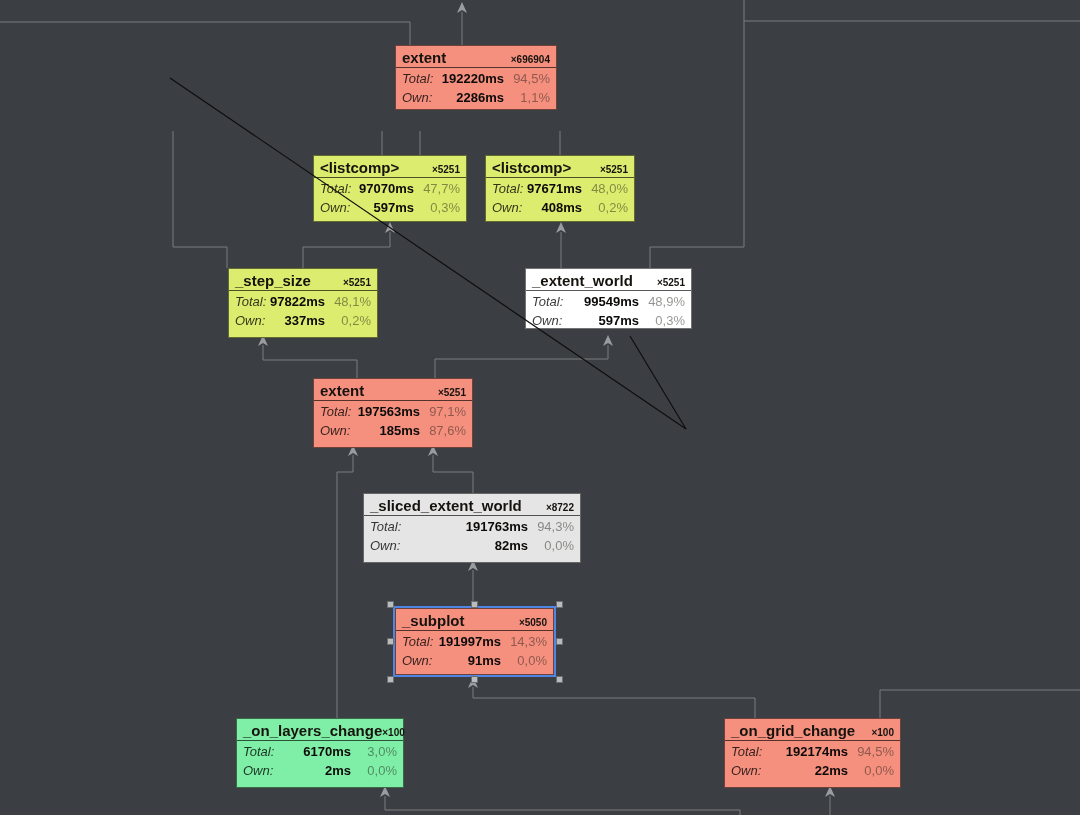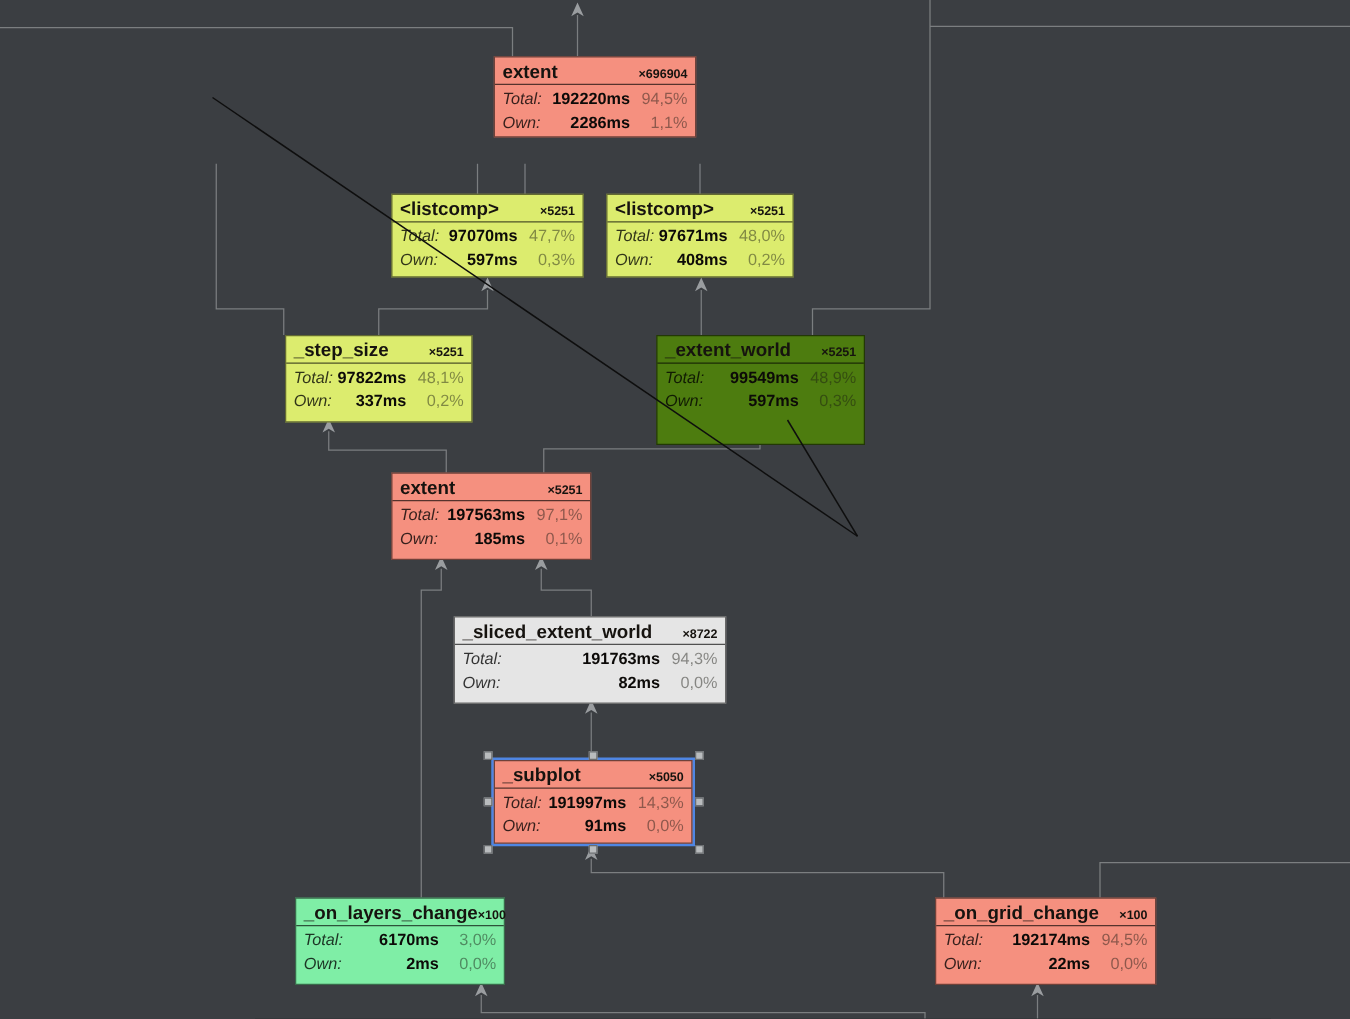--- a/index.html
+++ b/index.html
@@ -133,21 +133,21 @@
           <span class="lbl">Total:</span>
           <span class="val">97822ms</span>
           <span class="pct">48,1%</span>
         </div>
         <div class="row">
           <span class="lbl">Own:</span>
           <span class="val">337ms</span>
           <span class="pct">0,2%</span>
         </div>
       </div>
-      <div class="node" style="left: 525px; top: 268px; width: 167px; height: 88px; background: #4d7c0f;">
+      <div class="node" style="left: 525px; top: 268px; width: 167px; height: 61px; background: #ffffff;">
         <div class="hd">
           <span class="title">_extent_world</span>
           <span class="count">×5251</span>
         </div>
         <div class="row">
           <span class="lbl">Total:</span>
           <span class="val">99549ms</span>
           <span class="pct">48,9%</span>
         </div>
         <div class="row">
@@ -162,21 +162,21 @@
           <span class="count">×5251</span>
         </div>
         <div class="row">
           <span class="lbl">Total:</span>
           <span class="val">197563ms</span>
           <span class="pct">97,1%</span>
         </div>
         <div class="row">
           <span class="lbl">Own:</span>
           <span class="val">185ms</span>
-          <span class="pct">0,1%</span>
+          <span class="pct">87,6%</span>
         </div>
       </div>
       <div class="node" style="left: 363px; top: 493px; width: 218px; height: 70px; background: #e5e5e5;">
         <div class="hd">
           <span class="title">_sliced_extent_world</span>
           <span class="count">×8722</span>
         </div>
         <div class="row">
           <span class="lbl">Total:</span>
           <span class="val">191763ms</span>
@@ -221,21 +221,21 @@
           <span class="lbl">Total:</span>
           <span class="val">6170ms</span>
           <span class="pct">3,0%</span>
         </div>
         <div class="row">
           <span class="lbl">Own:</span>
           <span class="val">2ms</span>
           <span class="pct">0,0%</span>
         </div>
       </div>
-      <div class="node" style="left: 748px; top: 718px; width: 177px; height: 70px; background: rgb(245, 144, 127);">
+      <div class="node" style="left: 724px; top: 718px; width: 177px; height: 70px; background: rgb(245, 144, 127);">
         <div class="hd">
           <span class="title">_on_grid_change</span>
           <span class="count">×100</span>
         </div>
         <div class="row">
           <span class="lbl">Total:</span>
           <span class="val">192174ms</span>
           <span class="pct">94,5%</span>
         </div>
         <div class="row">

